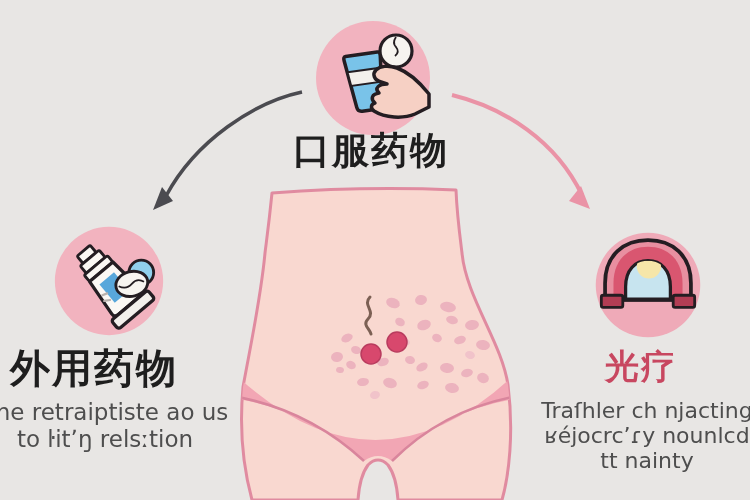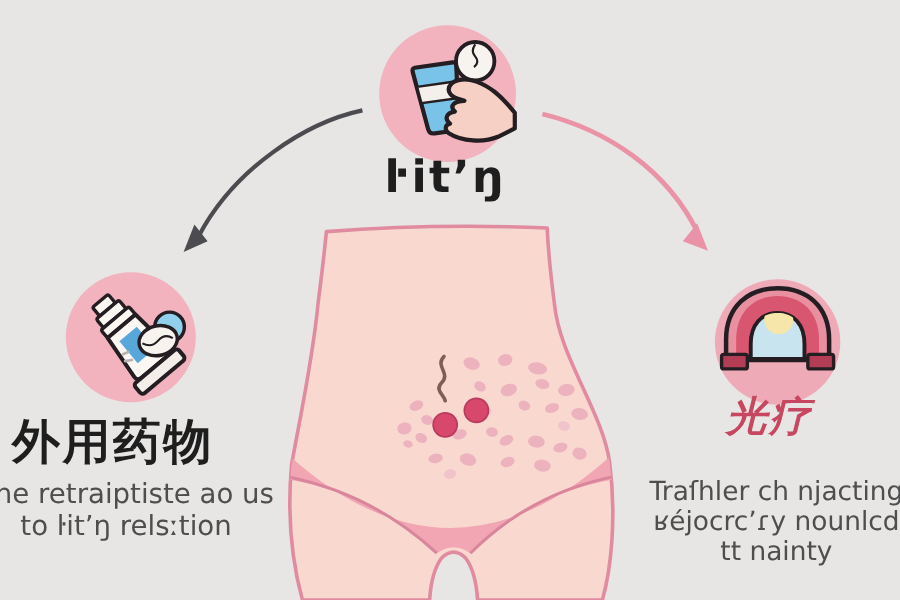--- a/index.html
+++ b/index.html
@@ -2,21 +2,21 @@
 <html><head>
 <meta charset="utf-8">
 <style>
   html,body{margin:0;padding:0;}
   body{font-family:"DejaVu Sans","Liberation Sans",sans-serif;}
   .canvas{position:relative;width:750px;height:500px;background:#e8e6e4;overflow:hidden;}
   .abs{position:absolute;}
   .label-cjk{font-weight:900;color:#1e1e1e;white-space:nowrap;transform:translateX(-50%);letter-spacing:2px;}
   .label-top{left:371px;top:126px;font-size:37px;}
   .label-left{left:94px;top:341px;font-size:40px;}
-  .label-right{left:641px;top:324px;font-size:34px;color:#c84760;font-style:italic;}
+  .label-right{left:641px;top:344px;font-size:34px;color:#c84760;}
   .caption{color:#4e4e4e;text-align:center;transform:translateX(-50%);white-space:nowrap;}
   .caption-left{left:105px;top:399px;font-size:23px;line-height:27px;}
   .caption-right{left:647px;top:398px;font-size:22px;line-height:25px;}
   svg{display:block;}
 </style>
 </head>
 <body>
 
 <div class="canvas">
 
@@ -135,21 +135,21 @@
       <path d="M 14,76 L 14,58 C 14,28 34,12 60,12 C 86,12 106,28 106,58 L 106,76 Z" fill="#e88fa0" stroke="#241d22" stroke-width="4" stroke-linejoin="round"></path>
       <path d="M 23,76 L 23,58 C 23,33 39,19 60,19 C 81,19 97,33 97,58 L 97,76 Z" fill="#d95670"></path>
       <path d="M 36,76 L 36,62 C 36,44 46,34 60,34 C 74,34 84,44 84,62 L 84,76 Z" fill="#c7e4ef" stroke="#241d22" stroke-width="3.5"></path>
       <circle cx="61" cy="40" r="13" fill="#f6e6a9" clip-path="url(#lampWindowClip)"></circle>
       <rect x="10" y="71" width="23" height="13" rx="2" fill="#b23d54" stroke="#241d22" stroke-width="3"></rect>
       <rect x="87" y="71" width="23" height="13" rx="2" fill="#b23d54" stroke="#241d22" stroke-width="3"></rect>
       <line x1="33" y1="75" x2="87" y2="75" stroke="#241d22" stroke-width="3"></line>
     </g>
   </svg>
 
-  <div class="abs label-cjk label-top">ŀitʼŋ</div>
+  <div class="abs label-cjk label-top">口服药物</div>
   <div class="abs label-cjk label-left">外用药物</div>
   <div class="abs label-cjk label-right">光疗</div>
 
   <div class="abs caption caption-left">
     <div>The retraiptiste ao us</div>
     <div>to ŀitʼŋ relsːtion</div>
   </div>
   <div class="abs caption caption-right">
     <div>Traſhler ch njacting</div>
     <div>ʁéjocrcʼɾy nounlcd</div>

